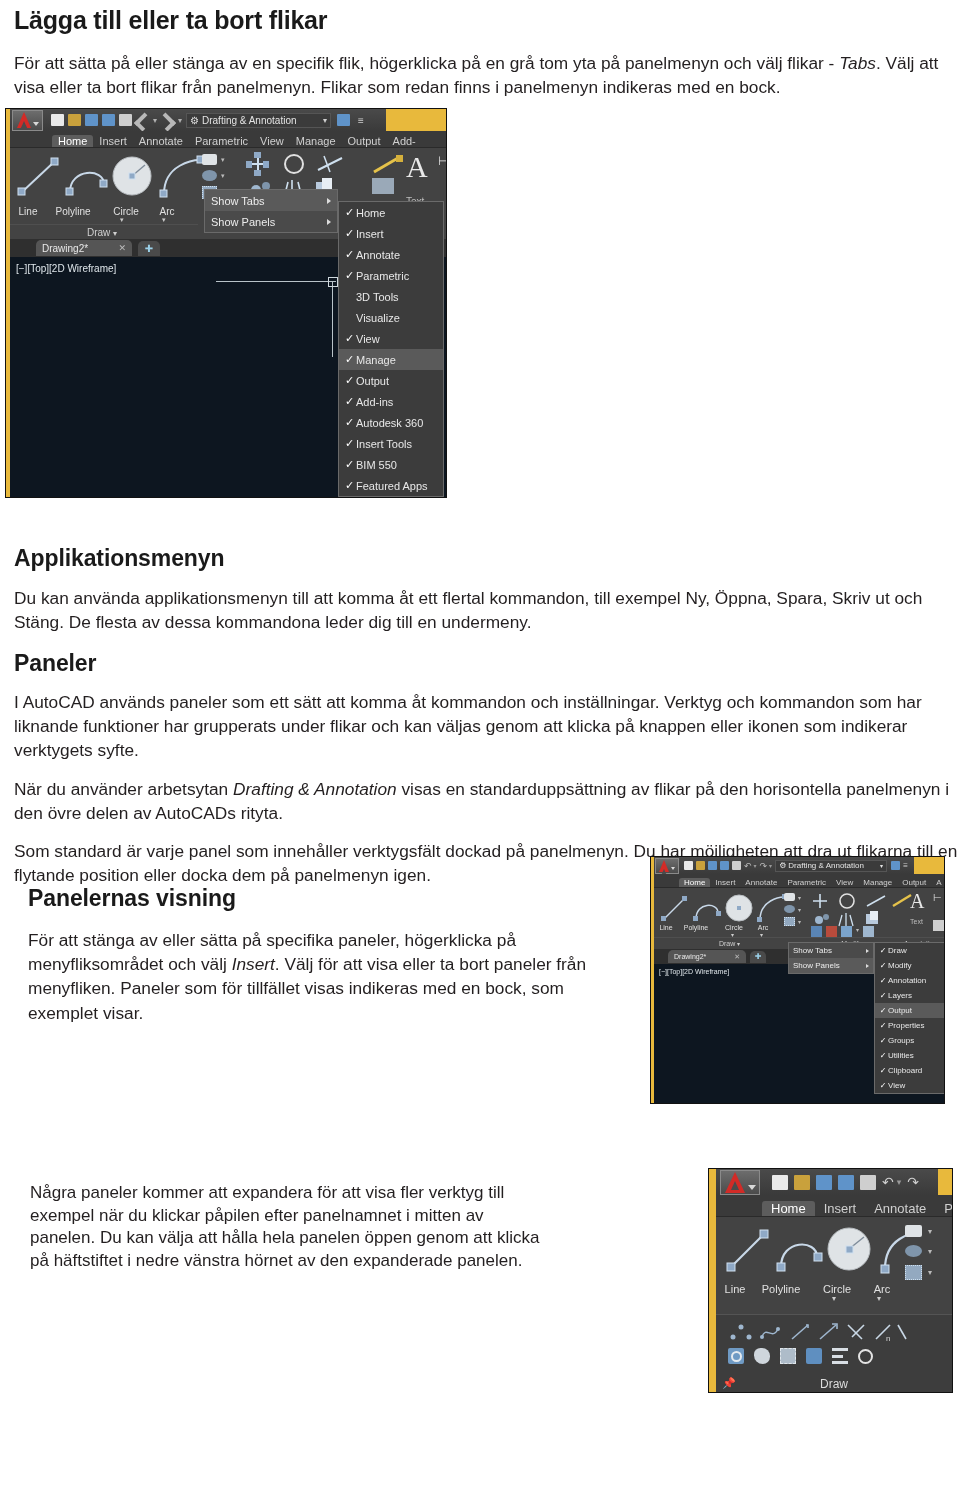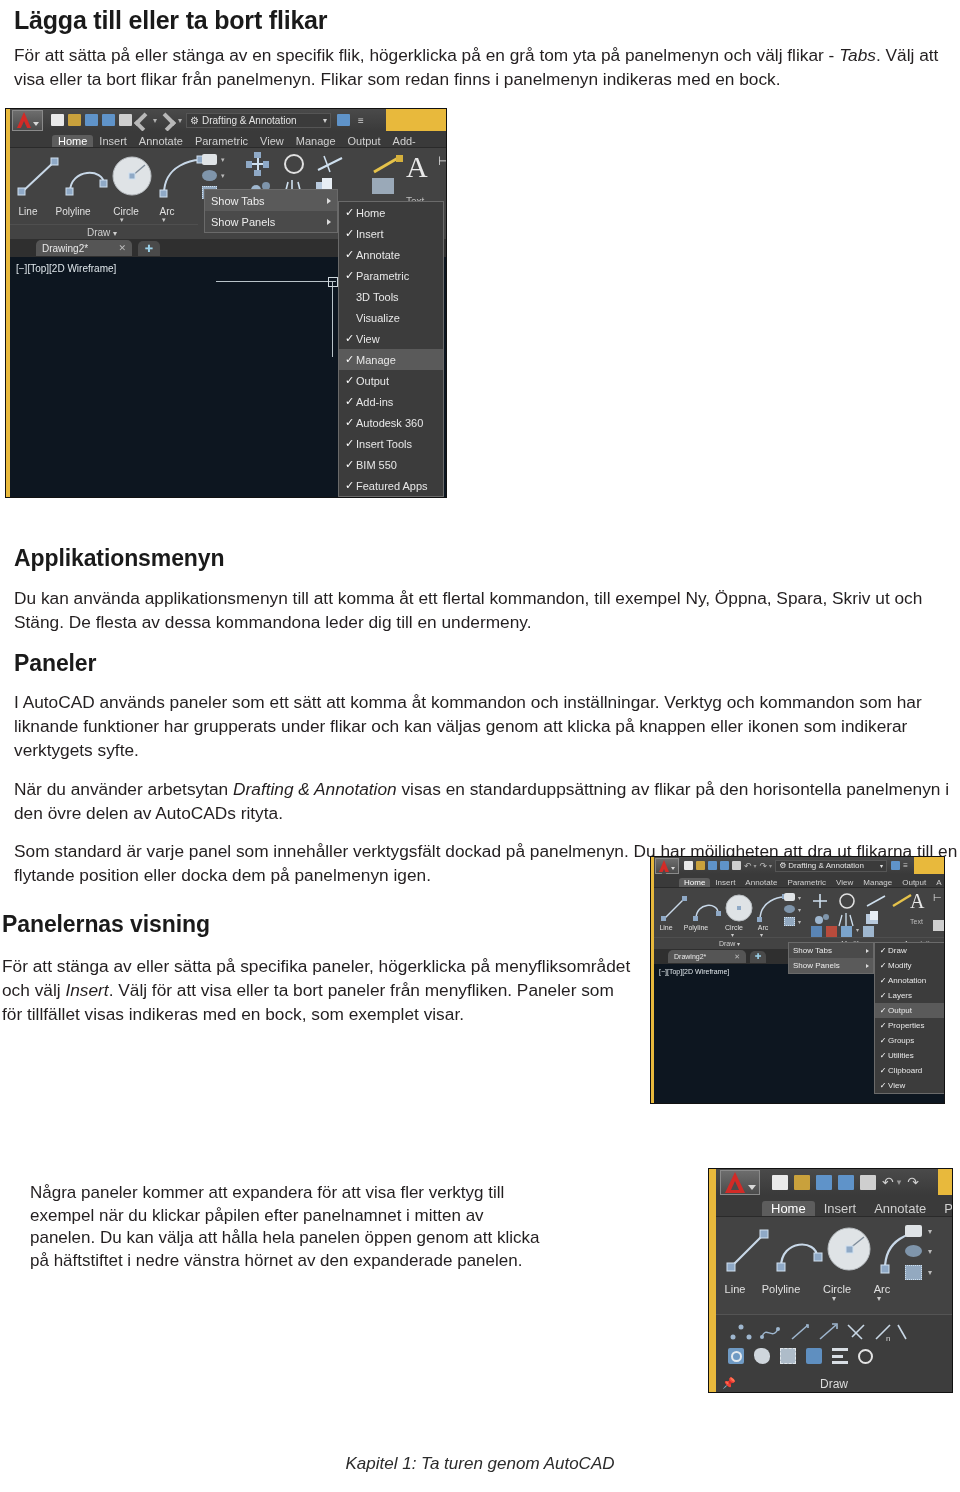--- a/index.html
+++ b/index.html
@@ -260,21 +260,21 @@
     color: #d6d6d6;
   }
 </style>
 </head>
 <body>
 
 <div class="page">
 
   <h1 class="doc-h1">Lägga till eller ta bort flikar</h1>
 
-  <div class="body-block" style="margin-top:8px;">
+  <div class="body-block" style="margin-top:16px;">
     <p class="doc-p"><span>För att sätta på eller stänga av en specifik flik, högerklicka på en grå tom yta på panelmenyn och välj flikar - </span><span class="em">Tabs</span><span>. Välj att visa eller ta bort flikar från panelmenyn. Flikar som redan finns i panelmenyn indikeras med en bock.</span></p>
   </div>
 
   <div class="acad" id="shot1" style="left:5px; top:108px; width:442px; height:390px;">
     <div class="goldleft"></div>
 
     <div class="qbar" style="height:22px; padding-left:4px;">
       <div class="appbtn" style="width:31px;height:21px;margin-left:2px;">
         <div class="acad-logo"></div>
         <div style="width:0;height:0;border-left:3px solid transparent;border-right:3px solid transparent;border-top:4px solid #d8d8d8;margin-left:2px;margin-top:7px;"></div>
@@ -471,21 +471,21 @@
     <p class="doc-p" style="margin-top:14px;">Du kan använda applikationsmenyn till att komma åt ett flertal kommandon, till exempel Ny, Öppna, Spara, Skriv ut och Stäng. De flesta av dessa kommandona leder dig till en undermeny.</p>
   </div>
 
   <div class="body-block" style="position:absolute; left:0; top:650px; width:960px;">
     <h2 class="doc-h2">Paneler</h2>
     <p class="doc-p" style="margin-top:13px;">I AutoCAD används paneler som ett sätt att komma åt kommandon och inställningar. Verktyg och kommandon som har liknande funktioner har grupperats under flikar och kan väljas genom att klicka på knappen eller ikonen som indikerar verktygets syfte.</p>
     <p class="doc-p" style="margin-top:14px;"><span>När du använder arbetsytan </span><span class="em">Drafting &amp; Annotation</span><span> visas en standarduppsättning av flikar på den horisontella panelmenyn i den övre delen av AutoCADs rityta.</span></p>
     <p class="doc-p" style="margin-top:14px;">Som standard är varje panel som innehåller verktygsfält dockad på panelmenyn. Du har möjligheten att dra ut flikarna till en flytande position eller docka dem på panelmenyn igen.</p>
   </div>
 
-  <div style="position:absolute; left:0; top:885px; width:640px; padding:0 2px; box-sizing:border-box;margin-top:26px;">
+  <div style="position:absolute; left:0; top:885px; width:640px; padding:0 28px; box-sizing:border-box;">
     <h2 class="doc-h2">Panelernas visning</h2>
     <p class="doc-p" style="margin-top:16px;"><span>För att stänga av eller sätta på specifika paneler, högerklicka på menyfliksområdet och välj </span><span class="em">Insert</span><span>. Välj för att visa eller ta bort paneler från menyfliken. Paneler som för tillfället visas indikeras med en bock, som exemplet visar.</span></p>
   </div>
 
   <div class="acad" id="shot2" style="left:650px; top:856px; width:295px; height:248px;">
     <div class="goldleft" style="width:3px;"></div>
 
     <div class="qbar" style="height:17px; padding-left:3px;">
       <div class="appbtn" style="width:24px;height:16px;margin-left:1px;">
         <div class="acad-logo" style="border-left-width:5px;border-right-width:5px;border-bottom-width:12px;"></div>
@@ -762,15 +762,14 @@
             <div style="height:3px;background:#d8dee4;width:70%;"></div>
             <div style="height:3px;background:#d8dee4;"></div>
         </div>
         <div style="width:15px;height:15px;border:2px solid #e4e4e4;border-radius:50%;box-sizing:border-box;"></div>
       </div>
       <div class="expander-pin" style="left:6px;bottom:2px;font-size:11px;">📌</div>
       <div style="position:absolute;left:0;right:0;bottom:1px;text-align:center;font-size:12px;color:#dcdcdc;">Draw</div>
     </div>
   </div>
 
-  <div class="footer-note" style="top:1454px;">Kapitel 1: Ta turen genom AutoCAD</div>
 
 </div>
 
 </body></html>

